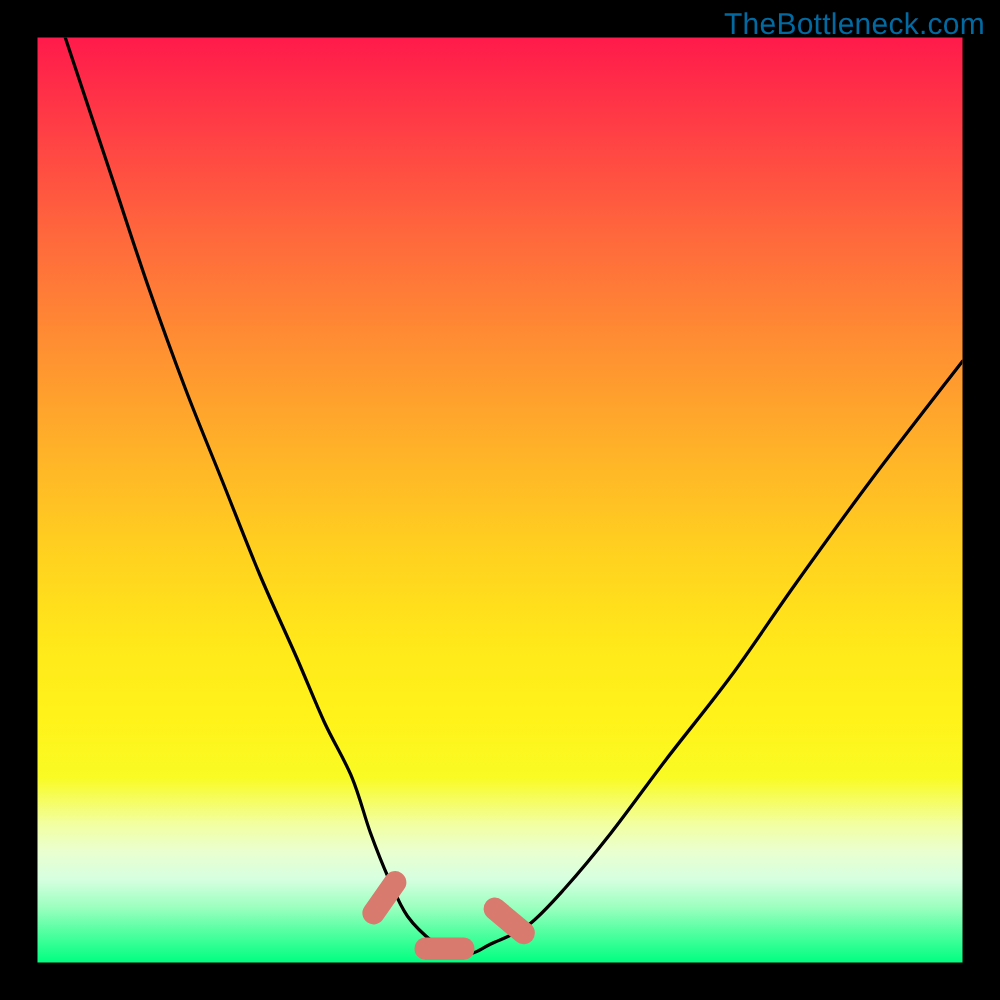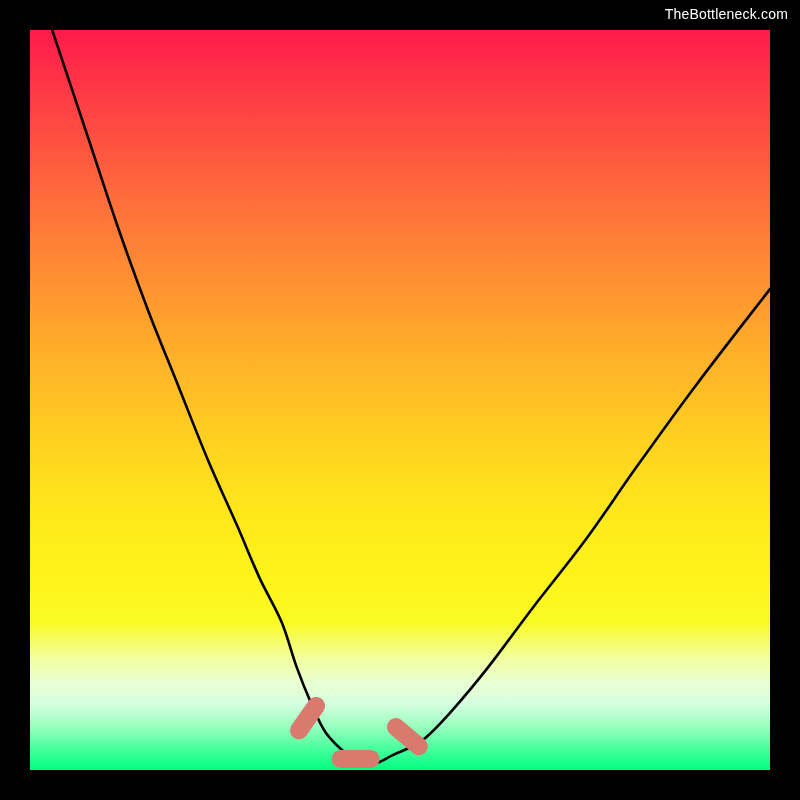--- a/index.html
+++ b/index.html
@@ -41,22 +41,22 @@
       #d6ffe0 91%,
       #9cffc0 94%,
       #4bff9e 97%,
       #00ff80 100%
     );
   }
   .watermark {
     position: absolute;
     top: 6px;
     right: 12px;
-    color: #ffffff;
-    font-size: 14px;
+    color: #0369a1;
+    font-size: 24px;
     font-weight: 500;
     letter-spacing: 0.2px;
   }
   svg.curve {
     position: absolute;
     left: 0;
     top: 0;
     width: 740px;
     height: 740px;
   }

